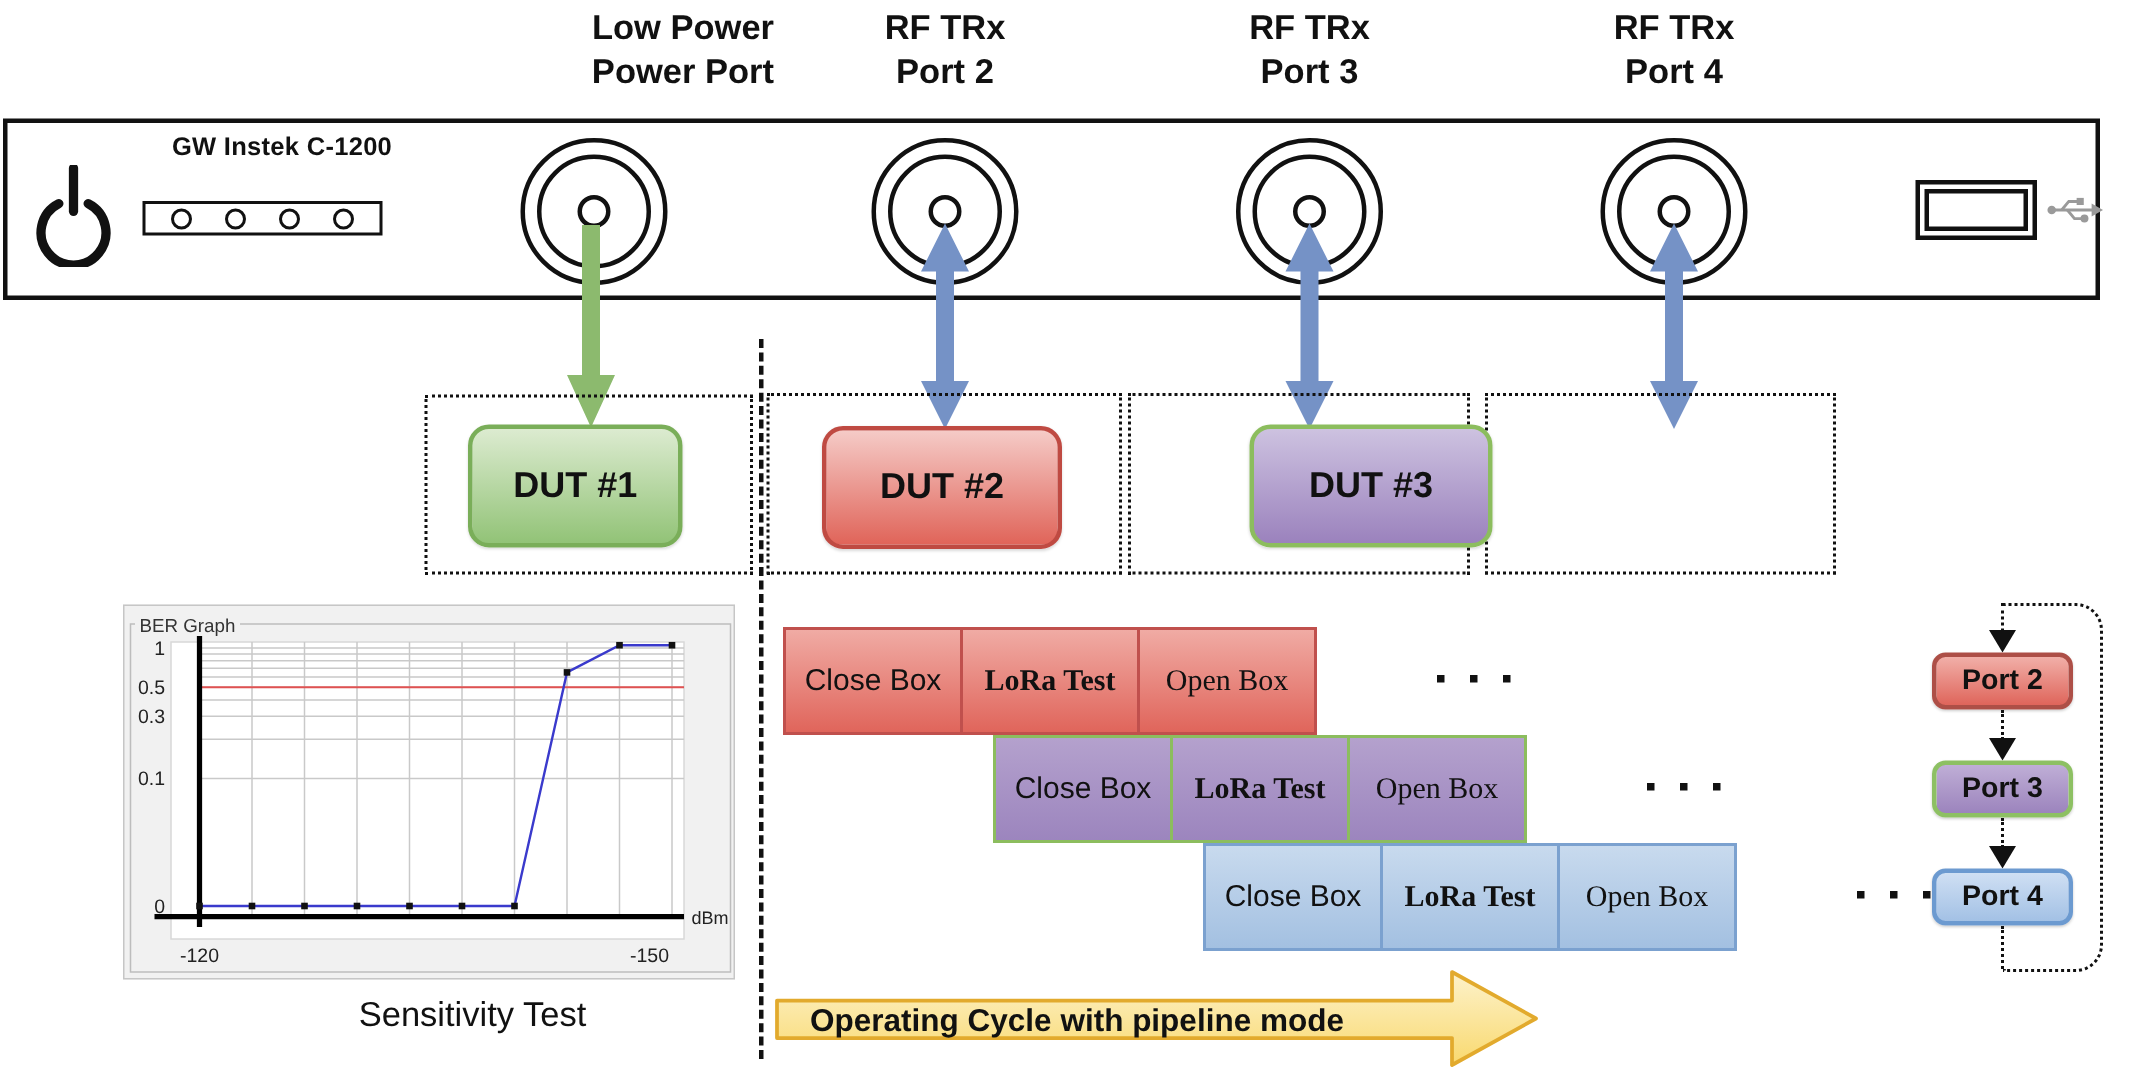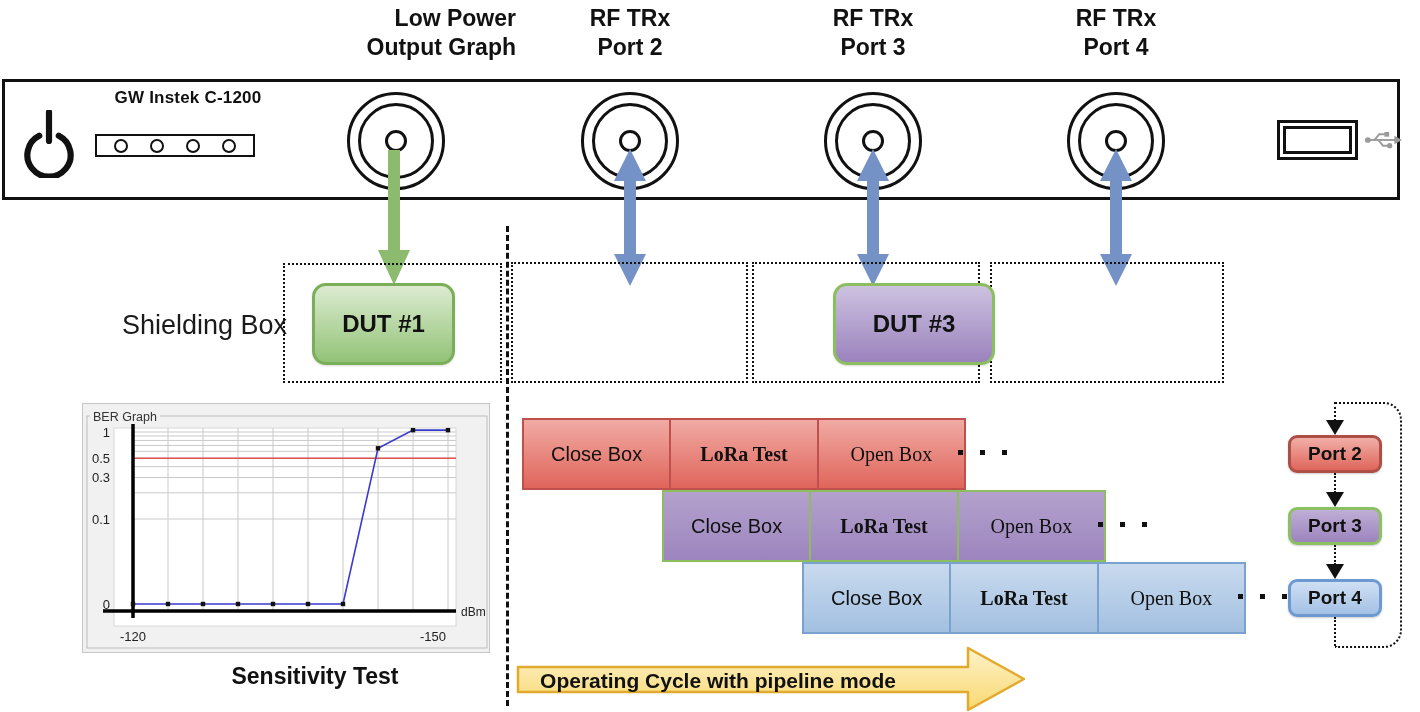--- a/index.html
+++ b/index.html
@@ -22,24 +22,24 @@
   .dotbox{border:2px dotted #111;box-sizing:border-box;}
   .dut{height:82px;border:3px solid;border-radius:14px;box-sizing:border-box;
        display:flex;align-items:center;justify-content:center;font-size:24px;font-weight:bold;
        box-shadow:0 1px 2px rgba(0,0,0,.15);}
   .shieldlabel{left:122px;top:310px;font-size:27px;color:#1a1a1a;}
 
   .vsep{left:506px;top:226px;height:480px;width:0;border-left:3px dashed #111;}
 
   
   .chartpanel{left:82px;top:403px;width:408px;height:250px;background:#f1f1f1;border:1px solid #c6c6c6;box-sizing:border-box;}
-  .caption{left:150px;top:663px;width:330px;text-align:center;font-size:23px;font-weight:bold;}
-
-  
-  .prow{display:flex;border:2px solid;box-sizing:border-box;width:444px;height:72px;}
+  .caption{left:150px;top:663px;width:330px;text-align:center;font-size:23px;font-weight:normal;}
+
+  
+  .prow{display:flex;border:2px solid;box-sizing:border-box;width:356px;height:72px;}
   .pcell{flex:1;display:flex;align-items:center;justify-content:center;font-size:20px;}
   .pcell+.pcell{border-left:2px solid;font-family:Liberation Serif, serif;}
   .dots{display:flex;gap:17px;}
   .dots i{width:5px;height:5px;background:#111;display:block;}
 
   
   .cycport{left:1288px;width:94px;height:38px;border:3px solid;border-radius:9px;box-sizing:border-box;
            display:flex;align-items:center;justify-content:center;font-size:19px;font-weight:bold;
            box-shadow:0 1px 2px rgba(0,0,0,.2);}
   .dotstub{width:0;border-left:2.5px dotted #111;}
@@ -99,21 +99,21 @@
         <polyline points="11,11 16,5 22,5" fill="none" stroke-width="2"></polyline>
         <rect x="21.5" y="2.5" width="5" height="5" stroke="none"></rect>
         <polyline points="15,11 20,17 25,17" fill="none" stroke-width="2"></polyline>
         <circle cx="27" cy="17" r="2.8" stroke="none"></circle>
       </g>
     </svg>
   </div>
 
   <div class="abs portlabel" style="left:276px;text-align:right;">
     <div>Low Power</div>
-      <div>Output Graph</div>
+      <div>Power Port</div>
   </div>
   <div class="abs portlabel" style="left:510px;">
     <div>RF TRx</div>
       <div>Port 2</div>
   </div>
   <div class="abs portlabel" style="left:753px;">
     <div>RF TRx</div>
       <div>Port 3</div>
   </div>
   <div class="abs portlabel" style="left:996px;">
@@ -135,28 +135,30 @@
     <svg width="34" height="137" viewBox="0 0 34 137">
       <polygon points="17,0 33,32 23,32 23,105 33,105 17,137 1,105 11,105 11,32 1,32" fill="#7592c6"></polygon>
     </svg>
   </div>
   <div class="abs" style="left:1099px;top:149px;">
     <svg width="34" height="137" viewBox="0 0 34 137">
       <polygon points="17,0 33,32 23,32 23,105 33,105 17,137 1,105 11,105 11,32 1,32" fill="#7592c6"></polygon>
     </svg>
   </div>
 
-  <div class="abs shieldlabel">Shielding Box</div>
   <div class="abs dotbox" style="left:283px;top:263px;width:219px;height:120px;"></div>
   <div class="abs dotbox" style="left:511px;top:262px;width:237px;height:121px;"></div>
   <div class="abs dotbox" style="left:752px;top:262px;width:228px;height:121px;"></div>
   <div class="abs dotbox" style="left:990px;top:262px;width:234px;height:121px;"></div>
 
   <div class="abs dut" style="left: 312px; top: 283px; width: 143px; background: linear-gradient(rgb(220, 235, 208), rgb(146, 195, 119)); border-color: rgb(122, 174, 89);">
       <span>DUT #1</span>
+    </div>
+  <div class="abs dut" style="left: 548px; top: 284px; width: 160px; background: linear-gradient(rgb(245, 203, 199), rgb(224, 100, 89)); border-color: rgb(191, 74, 66);">
+      <span>DUT #2</span>
     </div>
   <div class="abs dut" style="left: 793px; top: 283px; width: 162px; background: linear-gradient(rgb(205, 194, 224), rgb(155, 130, 189)); border-color: rgb(140, 189, 94); margin-left: 40px;">
       <span>DUT #3</span>
     </div>
 
   <div class="abs vsep"></div>
 
   <div class="abs chartpanel">
     <svg id="ber-svg" width="408" height="250" viewBox="0 0 408 250">
         <rect x="4" y="12" width="400" height="232" fill="none" stroke="#bdbdbd"></rect>

